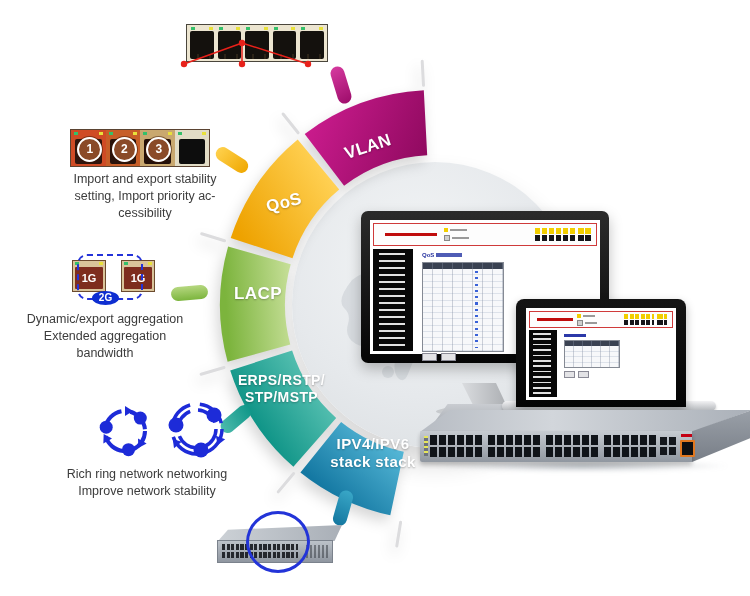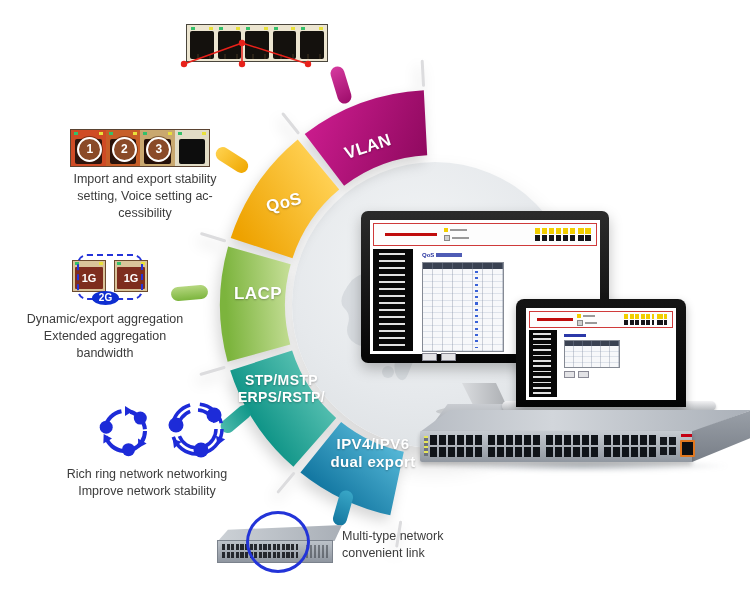--- a/index.html
+++ b/index.html
@@ -65,21 +65,21 @@
   .qm .jack{position:absolute;left:4px;right:4px;top:9px;bottom:2px;border-radius:2px;}
   .qm1 .jack{background:#30150d;} .qm2 .jack{background:#2a130b;} .qm3 .jack{background:#241009;} .qm4 .jack{background:#0d0d0d;}
   .qm .led-g{position:absolute;left:3px;top:2px;width:4px;height:3px;background:#35c06a;}
   .qm .led-y{position:absolute;right:3px;top:2px;width:4px;height:3px;background:#e8e13a;}
   .qnum{position:absolute;left:50%;top:50%;width:21px;height:21px;margin:-11px 0 0 -11px;
         border:2px solid #fff;border-radius:50%;background:#8a4a28;color:#fff;font-weight:bold;
         font-size:12px;line-height:21px;text-align:center;box-shadow:0 0 0 1px rgba(60,20,0,.5);}
 
   
   .lacp-img{position:absolute;left:72px;top:258px;width:72px;height:48px;z-index:60;}
-  .lacp-img .mods{position:absolute;left:0;top:2px;display:flex;gap:8px;}
+  .lacp-img .mods{position:absolute;left:0;top:2px;display:flex;gap:15px;}
   .lm{position:relative;width:34px;height:32px;background:#d9c49a;border:1px solid #6b4a2e;box-sizing:border-box;}
   .lm .led-g{position:absolute;left:2px;top:1px;width:4px;height:3px;background:#35c06a;}
   .lm .led-y{position:absolute;right:2px;top:1px;width:4px;height:3px;background:#e8e13a;}
   .lm .body{position:absolute;left:2px;right:2px;top:6px;bottom:2px;background:#7e2d1e;
             color:#fff;font-weight:bold;font-size:11px;text-align:center;line-height:22px;border-radius:1px;}
   .lacp-dash{position:absolute;left:5px;top:-4px;width:62px;height:42px;border:2px dashed #2433d9;border-radius:10px;}
   .lag-badge{position:absolute;left:20px;top:33px;width:27px;height:14px;background:#0e2ed1;border-radius:50%;
              color:#fff;font-weight:bold;font-size:10px;line-height:14px;text-align:center;z-index:2;}
 
   
@@ -261,51 +261,47 @@
   <div class="seg-label lbl-vlan">
     <span>VLAN</span>
   </div>
   <div class="seg-label lbl-qos">
     <span>QoS</span>
   </div>
   <div class="seg-label lbl-lacp">
     <span>LACP</span>
   </div>
   <div class="seg-label lbl-erps">
+    <span>ERPS/RSTP/</span>
     <span>STP/MSTP</span>
-    <span>ERPS/RSTP/</span>
   </div>
   <div class="seg-label lbl-ipv46">
     <span>IPV4/IPV6</span>
-    <span>dual export</span>
+    <span>stack stack</span>
   </div>
 
   <div class="capsule cap-vlan"></div>
   <div class="capsule cap-qos"></div>
   <div class="capsule cap-lacp"></div>
   <div class="capsule cap-erps"></div>
   <div class="capsule cap-ipv46"></div>
 
   <div class="note note-qos">
     <span>Import and export stability</span>
-    <span>setting, Voice setting ac-</span>
+    <span>setting, Import priority ac-</span>
     <span>cessibility</span>
   </div>
   <div class="note note-lacp">
     <span>Dynamic/export aggregation</span>
     <span>Extended aggregation</span>
     <span>bandwidth</span>
   </div>
   <div class="note note-erps">
     <span>Rich ring network networking</span>
     <span>Improve network stability</span>
-  </div>
-  <div class="note note-ipv46">
-    <span>Multi-type network</span>
-    <span>convenient link</span>
   </div>
 
   <div class="vlan-ports">
     <div class="vp">
         <i class="led-g"></i>
         <i class="led-y"></i>
         <span class="jack">
           <i></i>
         </span>
       </div>

